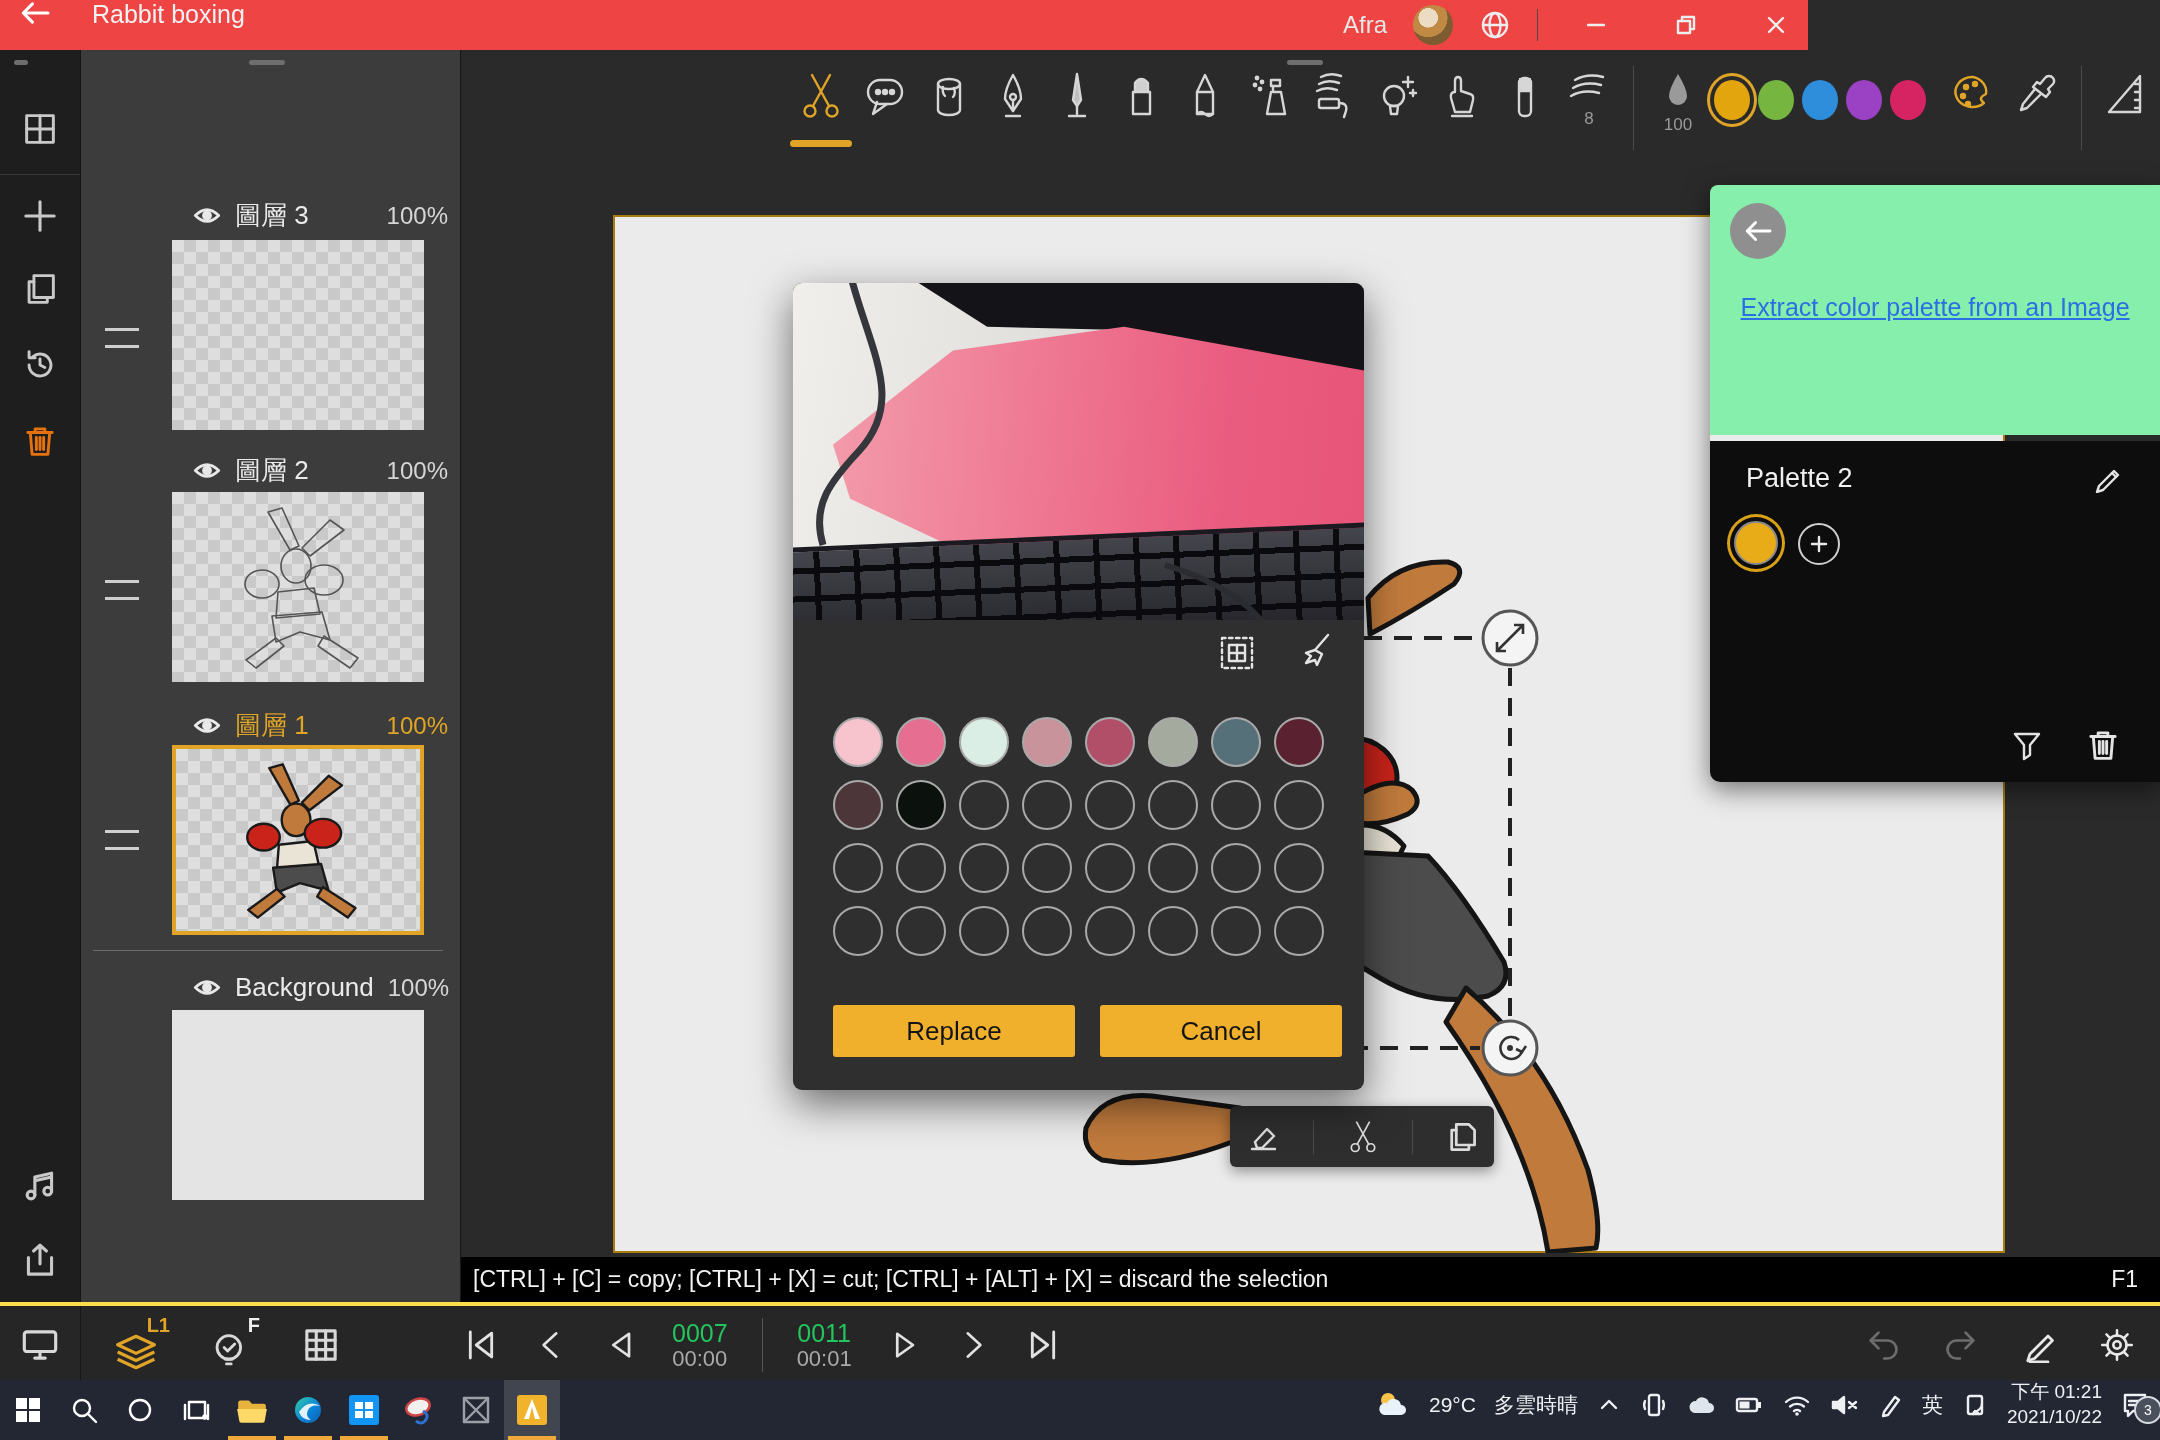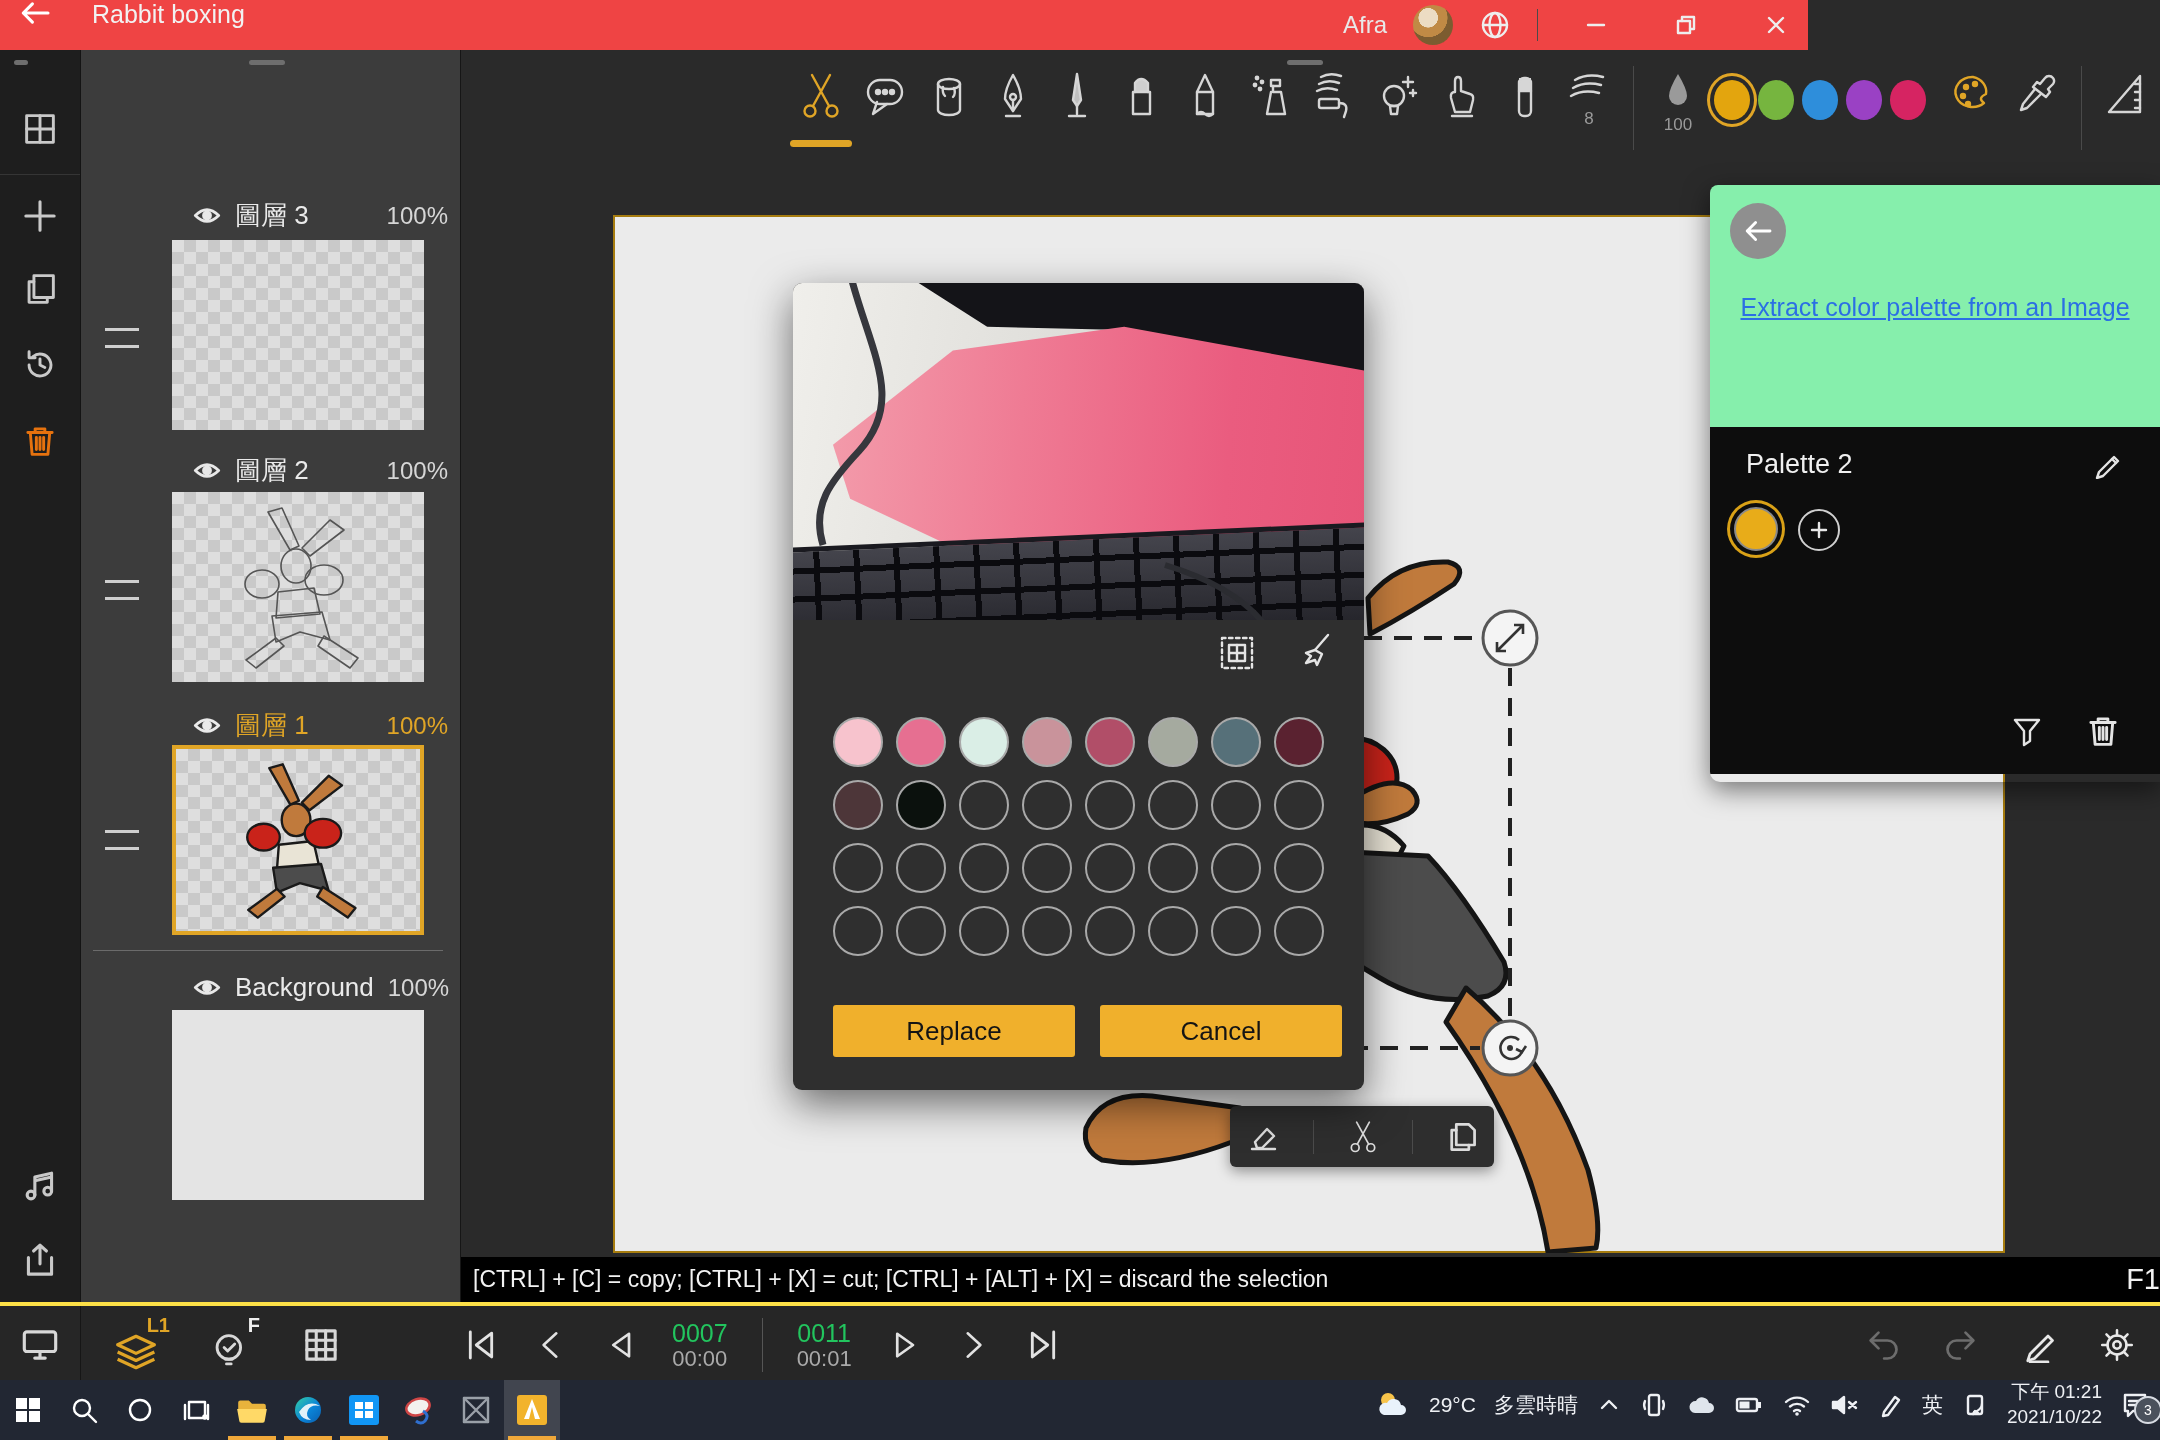--- a/index.html
+++ b/index.html
@@ -80,32 +80,32 @@
   .dlg-btn{position:absolute;top:722px;width:242px;height:52px;background:#f0b02c;border:none;border-radius:3px;
      font-family:inherit;font-size:26px;color:#141414;display:flex;align-items:center;justify-content:center}
 
   
   #palette-panel{left:1710px;top:185px;width:450px;height:597px;z-index:12;border-radius:8px 0 0 10px;overflow:hidden;
      box-shadow:0 8px 26px rgba(0,0,0,.5)}
   #palette-panel .head{position:absolute;left:0;top:0;width:450px;height:250px;background:#86efac}
   .back-circle{position:absolute;left:20px;top:18px;width:56px;height:56px;border-radius:50%;background:#8f8f8f;
      display:flex;align-items:center;justify-content:center;color:#fff}
   .extract-link{position:absolute;left:0;top:108px;width:450px;text-align:center;font-size:25px;color:#2b6fe4;text-decoration:underline}
-  #palette-panel .body{position:absolute;left:0;top:242px;width:450px;height:347px;background:#0d0d0d}
+  #palette-panel .body{position:absolute;left:0;top:256px;width:450px;height:347px;background:#0d0d0d}
   .pal-title{position:absolute;left:36px;top:22px;font-size:27px;color:#f0f0f0}
   .pal-swatch{position:absolute;left:24px;top:80px;width:40px;height:40px;border-radius:50%;border:2px solid #8a8a8a;
      box-shadow:0 0 0 4px #0d0d0d,0 0 0 7px #d9a117}
   .pal-add{position:absolute;left:88px;top:82px;width:38px;height:38px;border-radius:50%;border:2px solid #cfcfcf;
      color:#e8e8e8;display:flex;align-items:center;justify-content:center}
   .pal-ic{position:absolute;color:#e4e4e4}
 
   
   #status-bar{left:461px;top:1257px;width:1699px;height:45px;background:#000;display:flex;align-items:center;color:#f2f2f2}
   #status-bar .hint{font-size:23px;margin-left:12px}
-  #status-bar .fkey{font-size:29px;margin-left:auto;}
+  #status-bar .fkey{font-size:23px;margin-left:auto;margin-right:22px}
 
   
   #bottom-bar{left:0;top:1302px;width:2160px;height:78px;background:#262626;border-top:4px solid #fde047}
   #bottom-bar .cell{position:absolute;top:0;height:78px;display:flex;align-items:center;justify-content:center;color:#d8d8d8}
   .badge-txt{position:absolute;font-weight:bold;font-size:20px}
   #playback{position:absolute;left:462px;top:0;height:78px;display:flex;align-items:center;gap:34px;color:#e2e2e2}
   .frameinfo{text-align:center;line-height:1.05}
   .frameinfo .fr{font-size:25px;color:#22c55e}
   .frameinfo .tc{font-size:22px;color:#a9a9a9}
   .pb-sep{width:1px;height:54px;background:#555}

